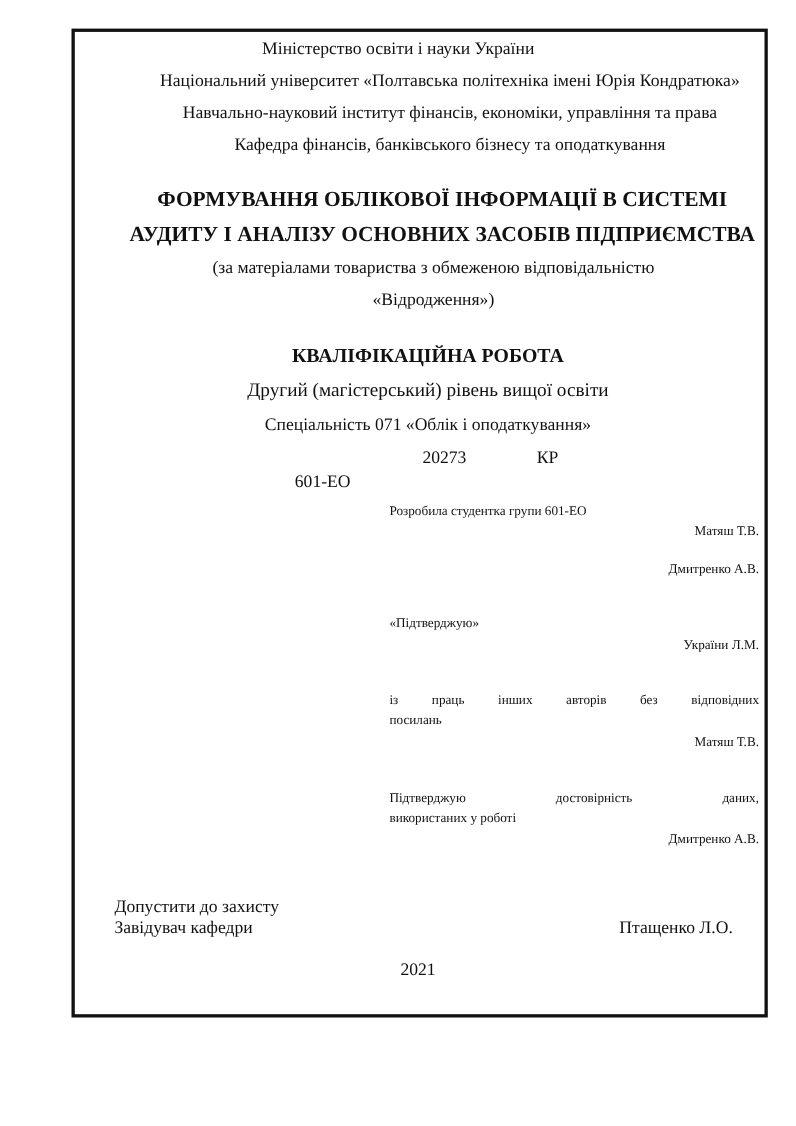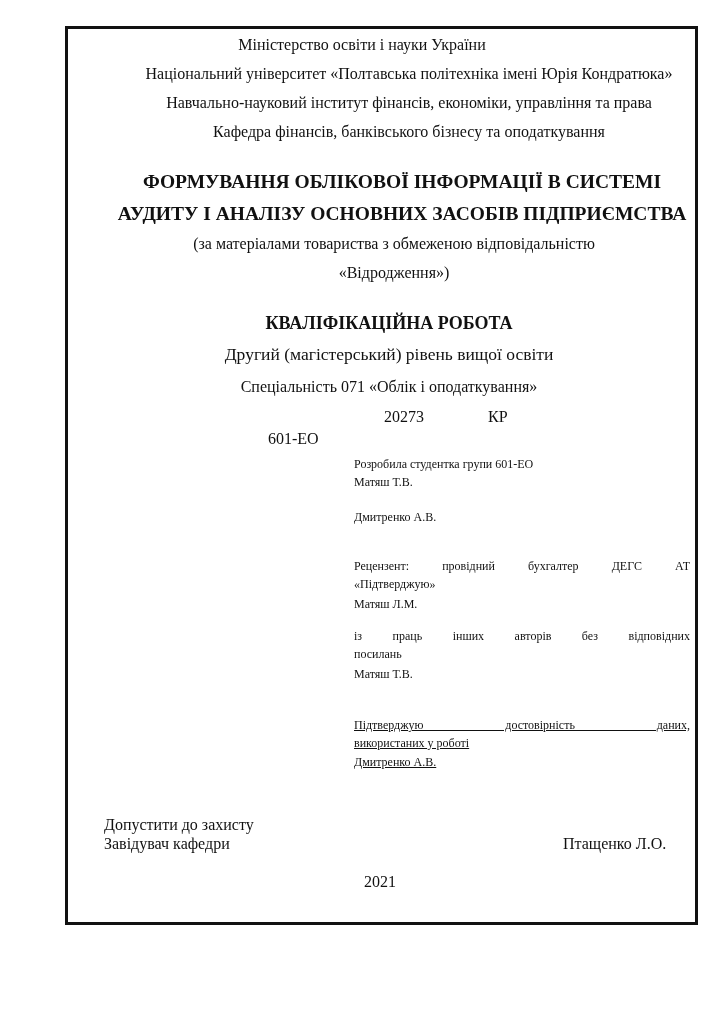--- a/index.html
+++ b/index.html
@@ -54,21 +54,21 @@
       left: 354px;
       width: 336px;
       font-size: 12px;
       line-height: 18px;
     }
     .justify {
       text-align: justify;
       text-align-last: justify;
     }
     .right {
-      text-align: left;
+      text-align: right;
     }
     .code-row span {
       position: absolute;
       white-space: nowrap;
     }
   </style>
 </head>
 <body>
 
 <div class="frame"></div>
@@ -96,32 +96,31 @@
 <div class="sig-block" style="top:455px;">
   <div>Розробила студентка групи 601-ЕО</div>
   <div class="right">Матяш Т.В.</div>
 </div>
 
 <div class="sig-block" style="top:506px;">
   <div class="right" style="margin-top:2px;">Дмитренко А.В.</div>
 </div>
 
 <div class="sig-block" style="top:557px;">
-  <div class="justify">Рецензент: провідний бухгалтер ДЕГС АТ</div>
   <div>«Підтверджую»</div>
-  <div class="right" style="margin-top:2px;">Матяш Л.М.</div>
+  <div class="right" style="margin-top:2px;">України Л.М.</div>
 </div>
 
 <div class="sig-block" style="top:627px;">
   <div class="justify">із праць інших авторів без відповідних</div>
   <div>посилань</div>
   <div class="right" style="margin-top:2px;">Матяш Т.В.</div>
 </div>
 
-<div class="sig-block" style="top:716px;text-decoration:underline;">
+<div class="sig-block" style="top:716px;">
   <div class="justify">Підтверджую достовірність даних,</div>
   <div>використаних у роботі</div>
   <div class="right" style="margin-top:1px;">Дмитренко А.В.</div>
 </div>
 
 <div class="line" style="top:816px; left:104px;">Допустити до захисту</div>
 <div class="line" style="top:835px; left:104px;">Завідувач кафедри</div>
 <div class="line" style="top:835px; left:563px;">Птащенко Л.О.</div>
 <div class="line center" style="top:873px; left:18px;">2021</div>
 

